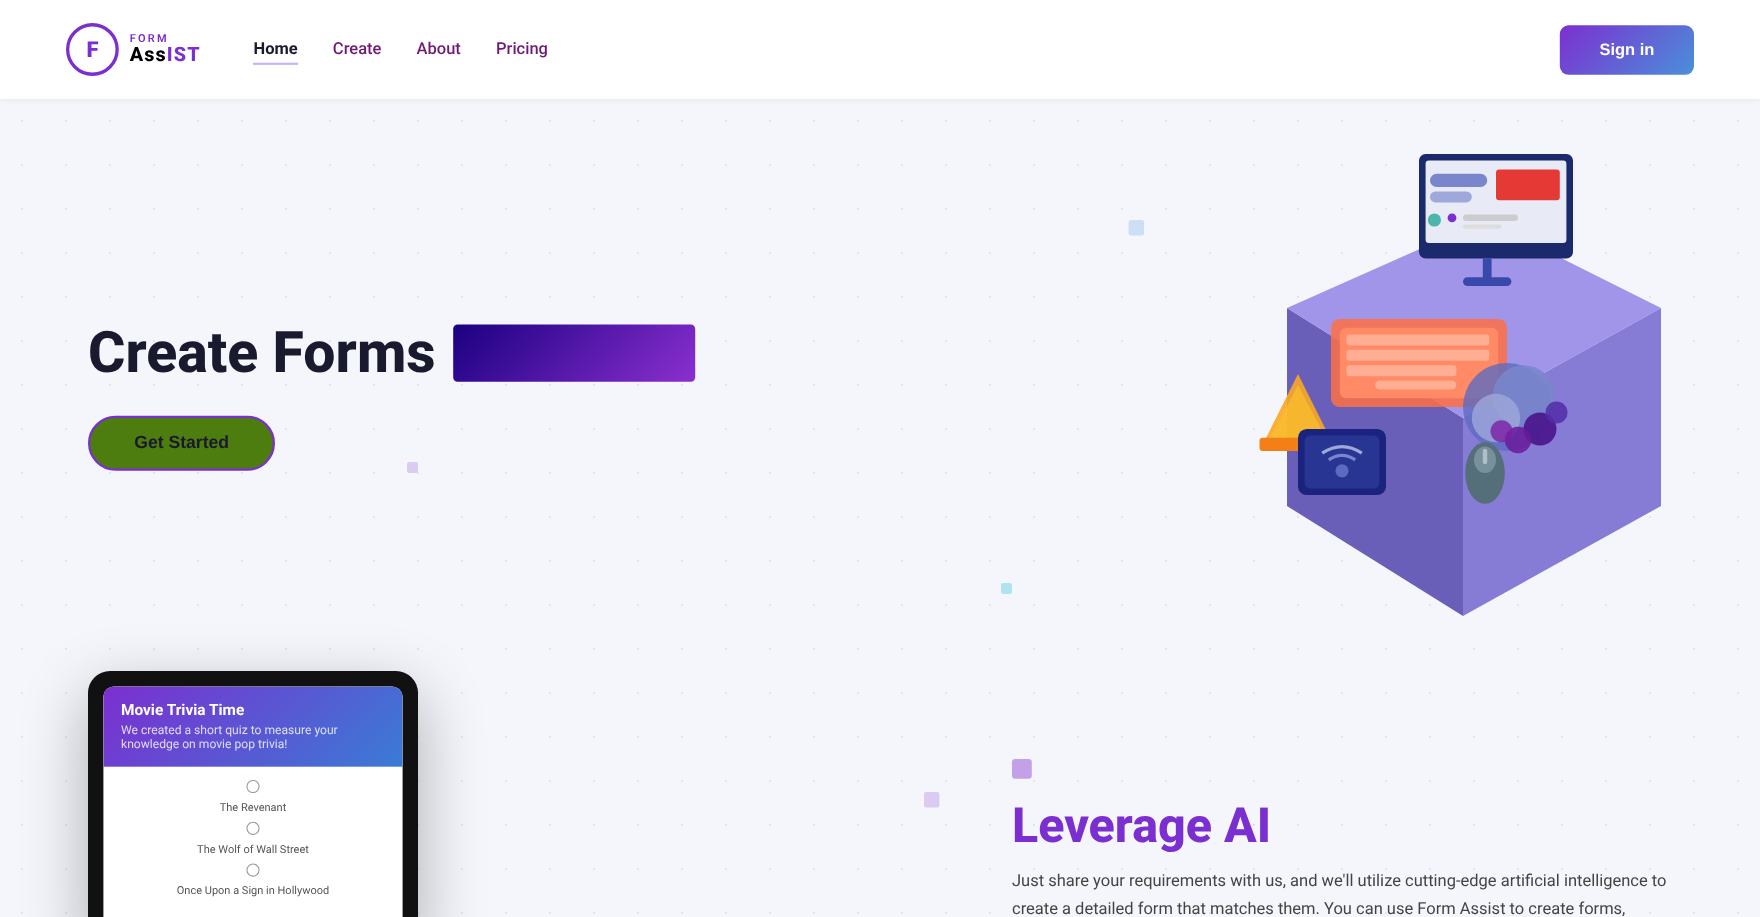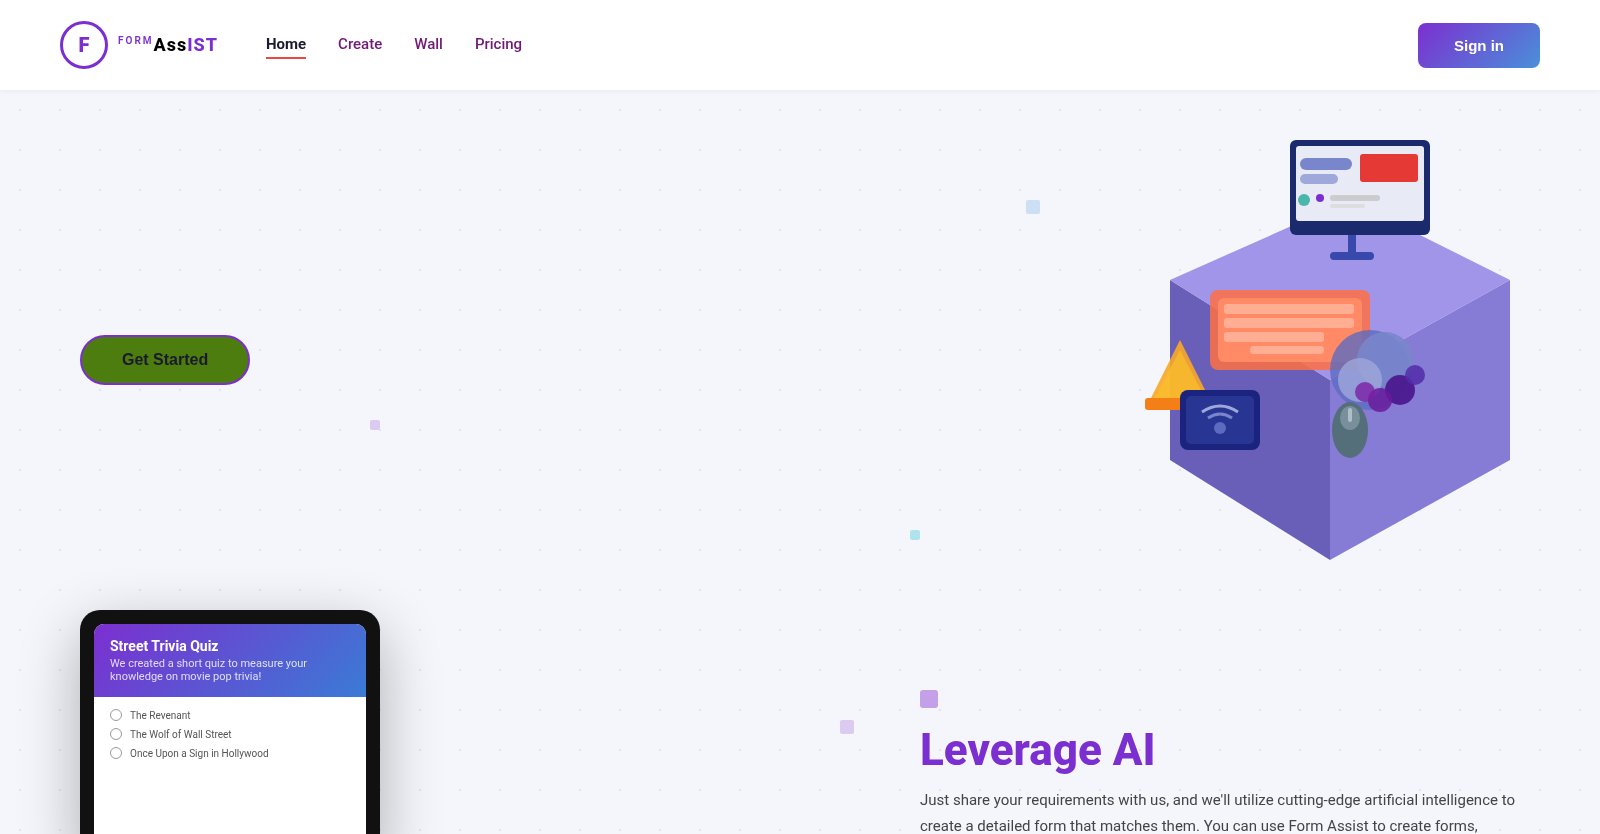--- a/index.html
+++ b/index.html
@@ -12,30 +12,30 @@
       box-shadow: 0 1px 6px rgba(0,0,0,0.06); position: relative; z-index: 10;
     }
     .nav-left { display: flex; align-items: center; gap: 48px; }
     .logo { display: flex; align-items: center; gap: 10px; text-decoration: none; }
     .logo-circle {
       width: 48px; height: 48px; border-radius: 50%;
       border: 3px solid #7c2fd0;
       display: flex; align-items: center; justify-content: center;
       font-weight: 900; font-size: 20px; color: #7c2fd0; background: #fff;
     }
-    .logo-text { display: flex; flex-direction: row; line-height: 1; }
+    .logo-text { display: flex; flex-direction: column; line-height: 1; }
     .logo-form { font-size: 10px; color: #7c2fd0; font-weight: 600; letter-spacing: 2px; text-transform: uppercase; }
     .logo-assist { font-size: 18px; font-weight: 800; color: #1a1a2e; letter-spacing: 1px; }
     .logo-assist span { color: #7c2fd0; }
     .nav-links { display: flex; gap: 32px; }
     .nav-links a {
       text-decoration: none; color: #701a75; font-size: 15px; font-weight: 500;
       padding: 4px 0;
     }
-    .nav-links a.active { color: #1a1a2e; font-weight: 700; border-bottom: 2px solid #ef4444; }
+    .nav-links a.active { color: #1a1a2e; font-weight: 700; border-bottom: 2px solid #c4b5fd; }
     .sign-in-btn {
       background: linear-gradient(135deg, #7c2fd0, #4a90d9);
       color: #fff; border: none; border-radius: 8px;
       padding: 14px 36px; font-size: 15px; font-weight: 600; cursor: pointer;
     }
 
     
     main { min-height: 740px; position: relative; overflow: hidden; }
 
     
@@ -111,21 +111,21 @@
     .tablet-header {
       background: linear-gradient(135deg, #7c2fd0, #3a7bd5);
       padding: 14px 16px;
     }
     .tablet-title { color: #fff; font-weight: 700; font-size: 14px; }
     .tablet-sub { color: rgba(255,255,255,0.8); font-size: 11px; margin-top: 3px; }
     .tablet-body { padding: 12px 16px; }
     .tablet-question { font-size: 11px; color: #333; margin-bottom: 10px; font-weight: 500; }
     .tablet-option {
       display: flex; align-items: center; gap: 8px;
-      font-size: 10px; color: #555; margin-bottom: 7px;
+      font-size: 10px; color: #555; margin-bottom: 7px; flex-direction: column;
     }
     .radio-circle {
       width: 12px; height: 12px; border-radius: 50%;
       border: 1.5px solid #999; flex-shrink: 0;
     }
 
     
     .leverage-section { max-width: 650px; padding-top: 60px; }
     .leverage-title {
       font-size: 44px; font-weight: 800; color: #1a1a2e; margin-bottom: 12px;
@@ -150,37 +150,41 @@
       <div class="logo-text">
         <span class="logo-form">FORM</span>
         <span class="logo-assist">
           <span style="color:#000000;">Ass</span><span style="color:#7c2fd0;">IST</span>
         </span>
       </div>
     </a>
     <div class="nav-links">
       <a href="#" class="active">Home</a>
       <a href="#">Create</a>
-      <a href="#">Wall</a>
+      <a href="#">About</a>
       <a href="#">Pricing</a>
     </div>
   </div>
   <button class="sign-in-btn">Sign in</button>
 </nav>
 
 <main>
   <div class="grid-bg"></div>
 
   <div class="dot-sq" style="width:14px;height:14px;top:110px;right:560px;opacity:0.6;"></div>
   <div class="dot-sq purple" style="width:10px;height:10px;top:330px;left:370px;opacity:0.5;"></div>
   <div class="dot-sq cyan" style="width:10px;height:10px;top:440px;right:680px;opacity:0.6;"></div>
   <div class="dot-sq purple" style="width:14px;height:14px;top:630px;left:840px;opacity:0.5;"></div>
 
   <div class="hero">
     <div class="hero-left">
+      <div class="hero-title">
+        <span>Create Forms</span>
+        <span class="hero-title-highlight"></span>
+      </div>
       <button class="get-started-btn">Get Started</button>
     </div>
 
     <div class="hero-right">
       <div class="isometric-wrapper">
 
         <svg class="iso-svg" viewBox="0 0 460 420" xmlns="http://www.w3.org/2000/svg">
 
           <g transform="translate(80, 60)">
 
@@ -252,21 +256,21 @@
         </svg>
       </div>
     </div>
   </div>
 
   <div class="second-section">
 
     <div class="tablet-mockup">
       <div class="tablet-screen">
         <div class="tablet-header">
-          <div class="tablet-title">Street Trivia Quiz</div>
+          <div class="tablet-title">Movie Trivia Time</div>
           <div class="tablet-sub">We created a short quiz to measure your knowledge on movie pop trivia!</div>
         </div>
         <div class="tablet-body">
           <div class="tablet-option">
             <div class="radio-circle"></div>
             <span>The Revenant</span>
           </div>
           <div class="tablet-option">
             <div class="radio-circle"></div>
             <span>The Wolf of Wall Street</span>

